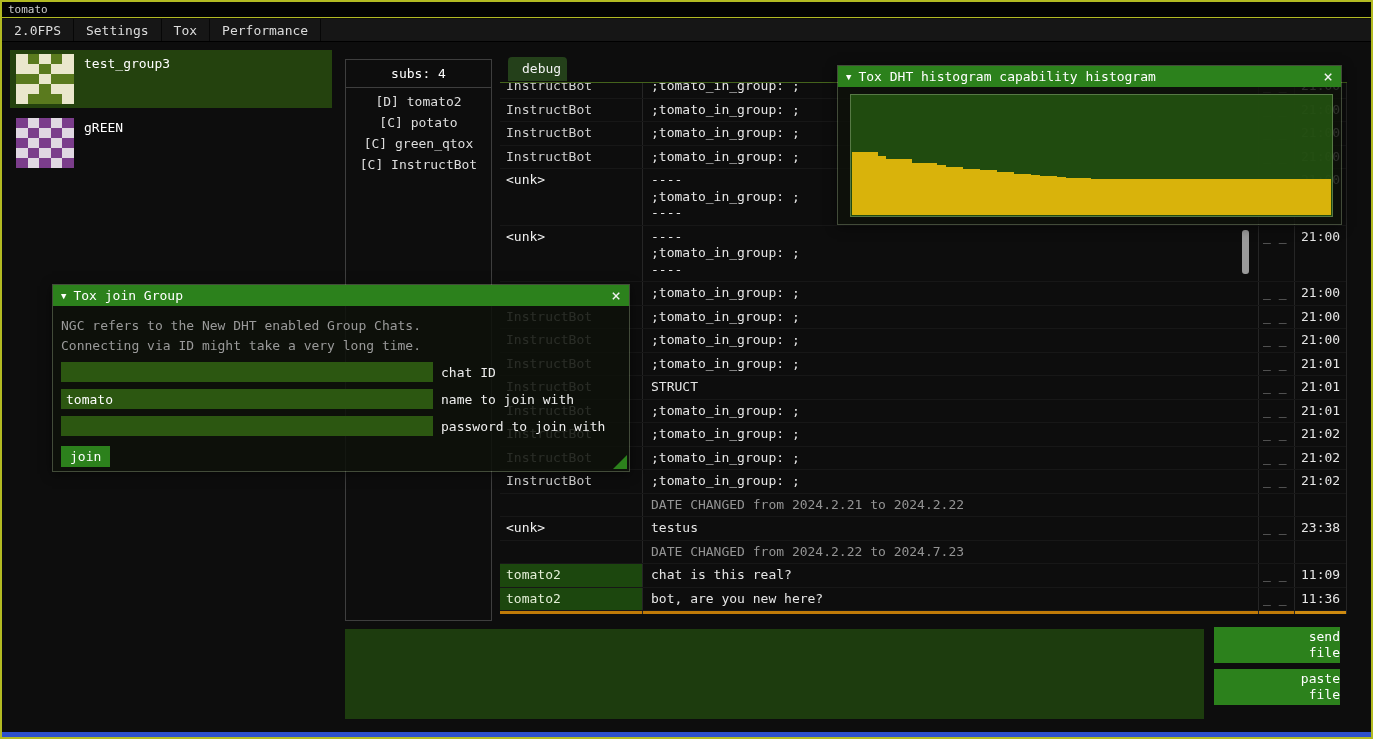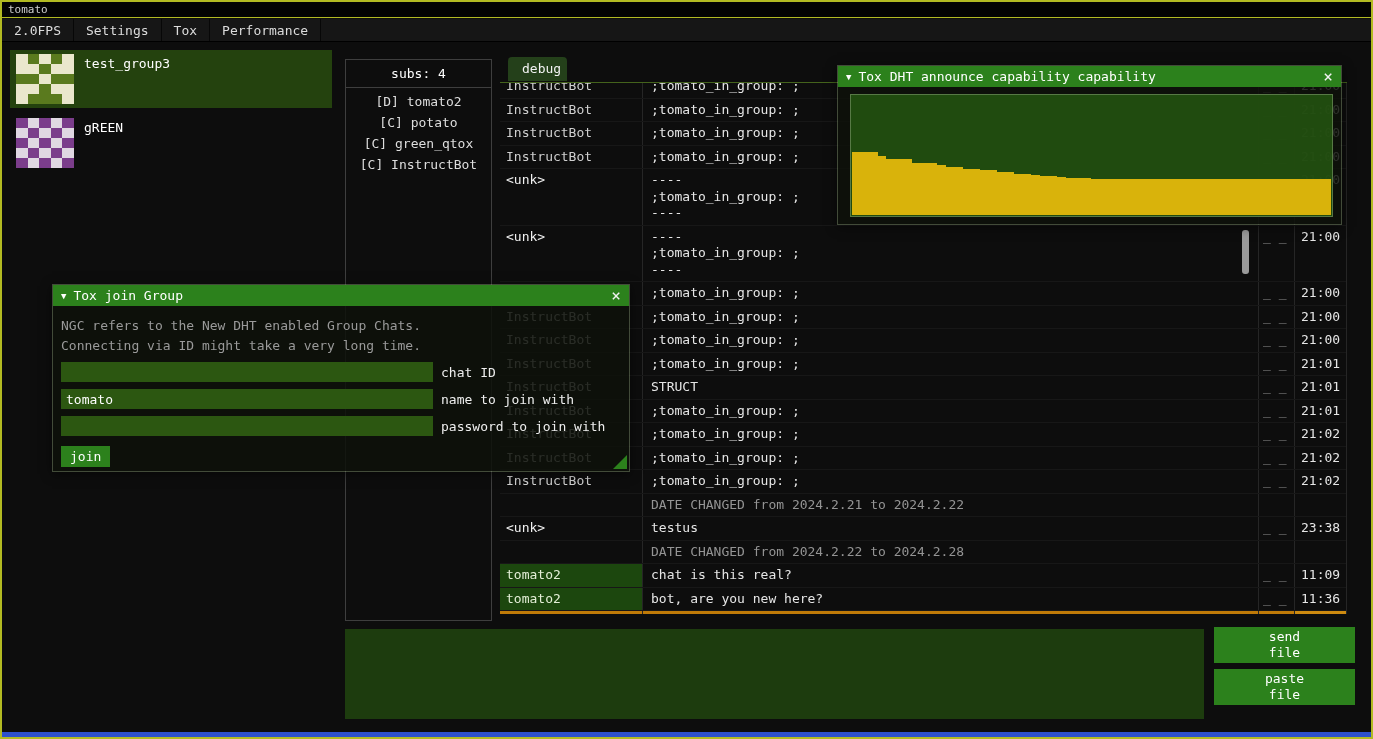--- a/index.html
+++ b/index.html
@@ -42,22 +42,22 @@
   .v-highlight{background:#bf7a08;}
   .v-highlight .cname,.v-highlight .cmsg,.v-highlight .ctime{color:#ffffff;}
   .v-highlight .cflags{color:#6b2c00;}
   .v-highlight .ctime{background:#cd8a10;}
   .v-system{min-height:20px;}
   .v-system .cmsg{color:#949494;}
   .scrollbar-thumb{position:absolute;left:742px;top:147px;width:7px;height:44px;background:#9a9a9a;border-radius:3px;cursor:grab;}
   
   .composer{position:absolute;left:343px;top:627px;width:859px;height:90px;background:#1d3c0e;border:none;
         resize:none;outline:none;color:#fff;font:13px "DejaVu Sans Mono",monospace;padding:6px;}
-  .btn{position:absolute;width:141px;height:36px;background:#2c811c;border:none;color:#fff;
-        font:13px "DejaVu Sans Mono",monospace;white-space:pre-line;text-align:center;line-height:16px;cursor:pointer;}
+  .btn{position:absolute;width:126px;height:36px;background:#2c811c;border:none;color:#fff;
+        font:13px "DejaVu Sans Mono",monospace;white-space:pre-line;text-align:right;line-height:16px;cursor:pointer;}
   .btn.send{left:1212px;top:625px;}
   .btn.paste{left:1212px;top:667px;}
   
   .fwin{position:absolute;border:1px solid rgba(130,150,110,.45);box-shadow:0 2px 10px rgba(0,0,0,.55);z-index:10;}
   .ftitle{height:21px;background:#2c811c;display:flex;align-items:center;gap:7px;padding:0 8px;color:#fff;}
   .arrow{font-size:9px;cursor:pointer;}
   .ftext{flex:1;white-space:nowrap;overflow:hidden;}
   .fclose{font-size:16px;line-height:1;cursor:pointer;color:#f2f2f2;}
   .fbody{position:absolute;left:0;right:0;top:21px;bottom:0;background:rgba(14,18,10,.86);}
   .join{left:50px;top:282px;width:578px;height:188px;}
@@ -278,21 +278,21 @@
             <div class="ctime"></div>
           </div>
           <div class="crow v-unk">
             <div class="cname">&lt;unk&gt;</div>
             <div class="cmsg">testus</div>
             <div class="cflags">_ _</div>
             <div class="ctime">23:38</div>
           </div>
           <div class="crow v-system">
             <div class="cname"></div>
-            <div class="cmsg">DATE CHANGED from 2024.2.22 to 2024.2.28</div>
+            <div class="cmsg">DATE CHANGED from 2024.2.22 to 2024.7.23</div>
             <div class="cflags"></div>
             <div class="ctime"></div>
           </div>
           <div class="crow v-self">
             <div class="cname">tomato2</div>
             <div class="cmsg">chat is this real?</div>
             <div class="cflags">_ _</div>
             <div class="ctime">11:09</div>
           </div>
           <div class="crow v-self">
@@ -344,21 +344,21 @@
           </div>
         </div>
       <button class="joinbtn">join</button>
       <div class="grip"></div>
     </div>
   </div>
 
   <div class="fwin histo">
     <div class="ftitle">
       <span class="arrow">▼</span>
-      <span class="ftext">Tox DHT announce capability capability</span>
+      <span class="ftext">Tox DHT histogram capability histogram</span>
       <span class="fclose">×</span>
     </div>
     <div class="fbody">
       <div class="plot">
         <div class="bars">
             <div class="bar" style="height: 53.125%;"></div>
             <div class="bar" style="height: 53.125%;"></div>
             <div class="bar" style="height: 53.125%;"></div>
             <div class="bar" style="height: 50%;"></div>
             <div class="bar" style="height: 46.875%;"></div>

